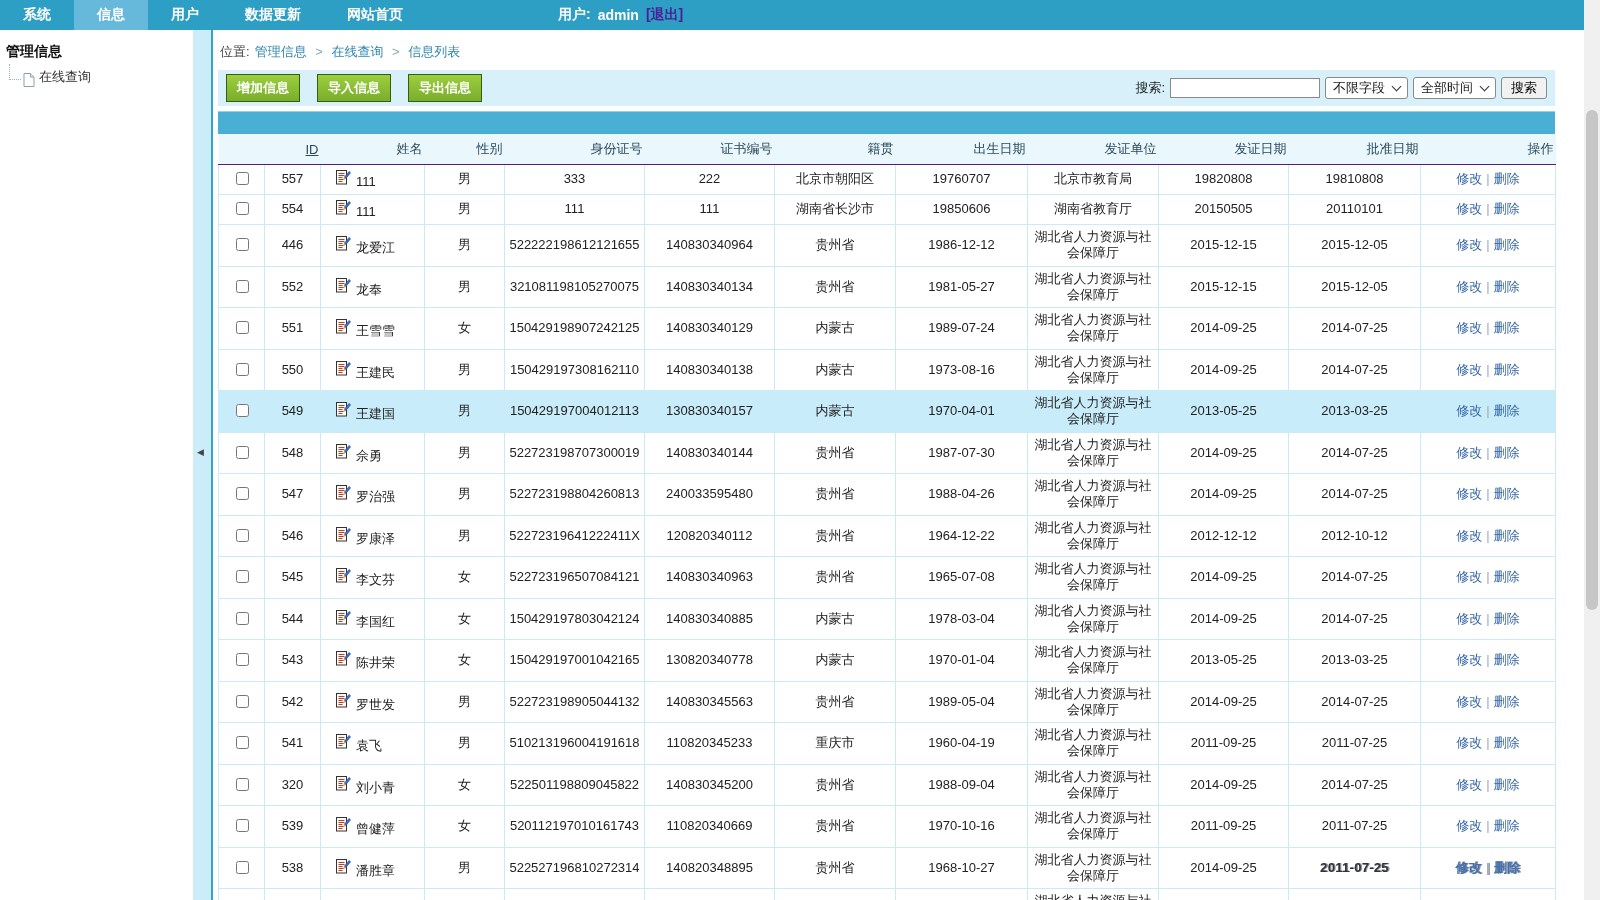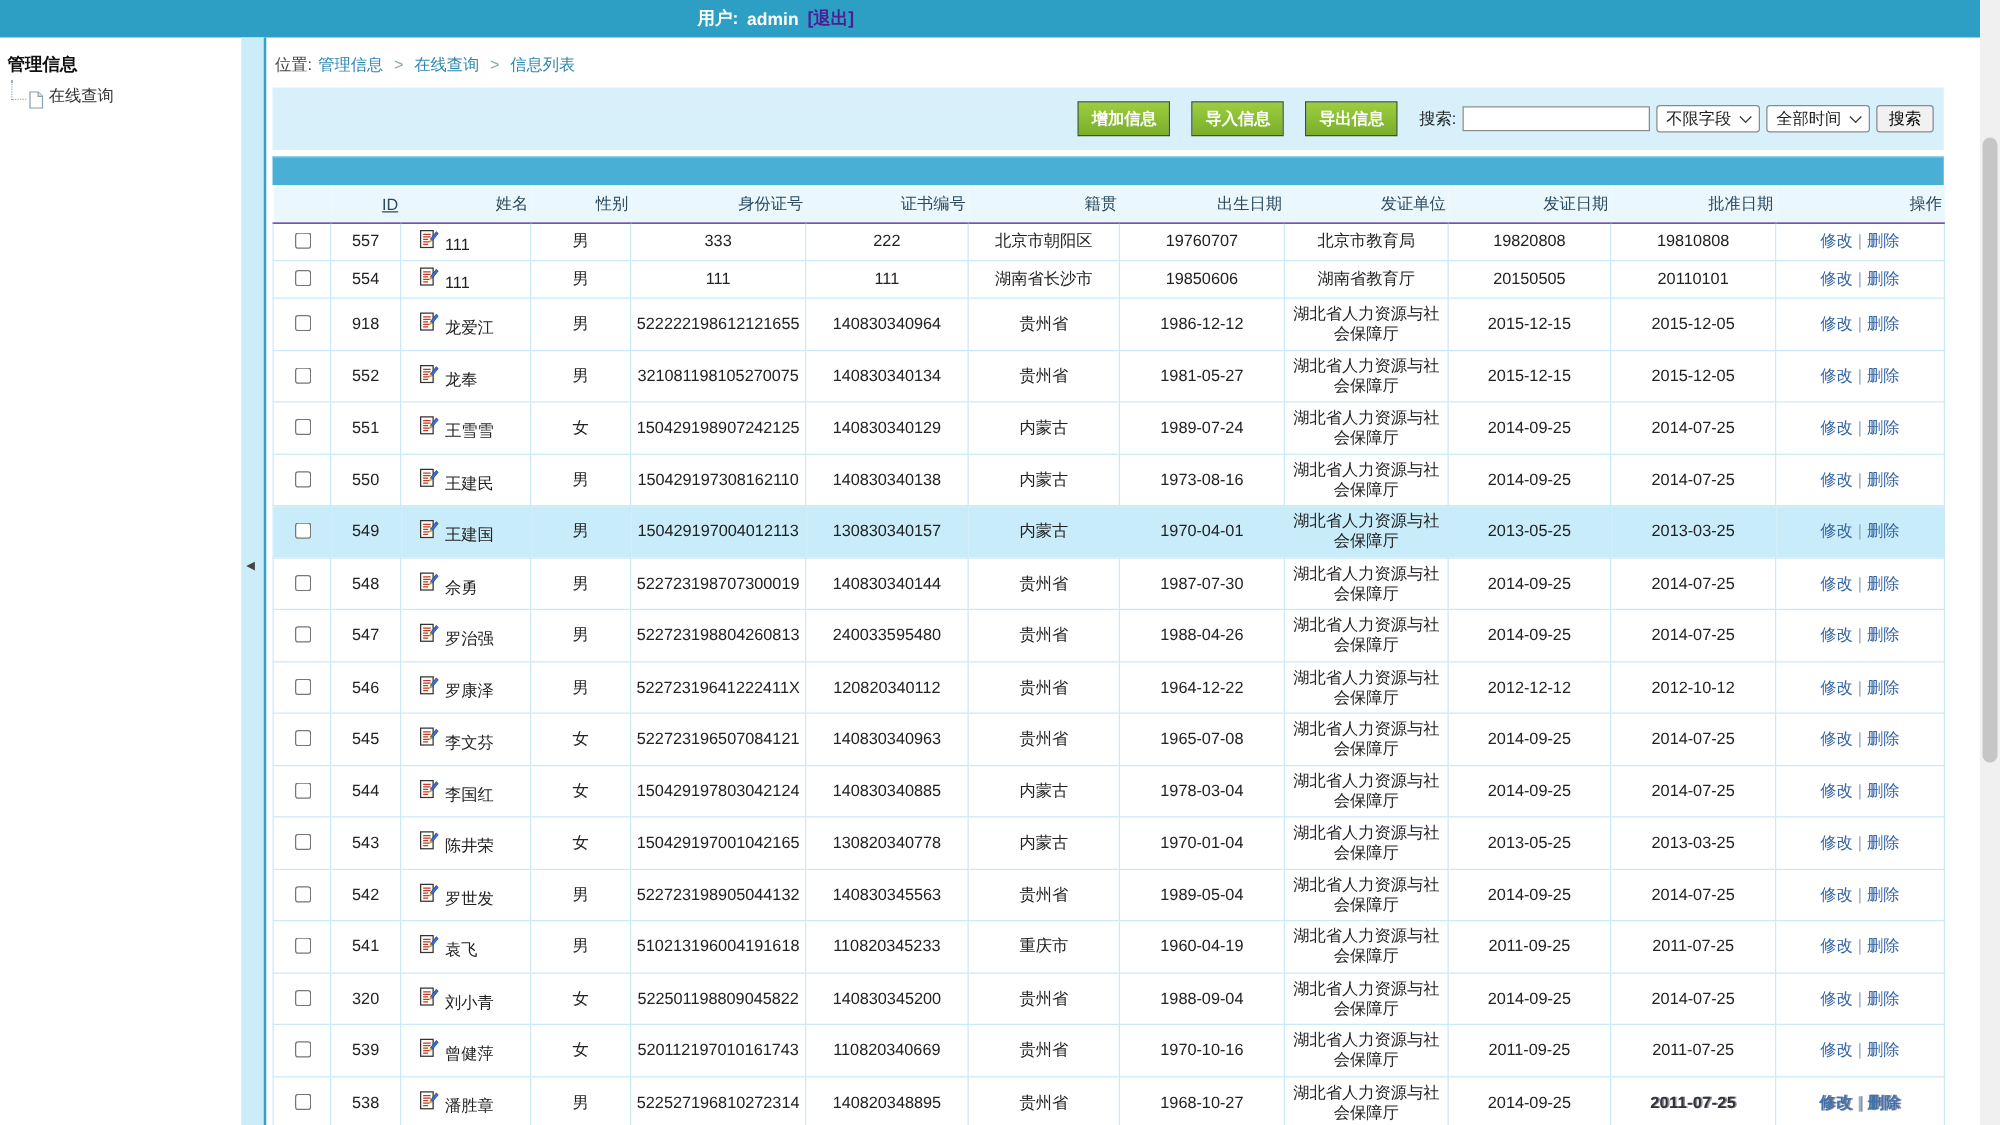--- a/index.html
+++ b/index.html
@@ -27,22 +27,22 @@
   .splitter .arrow{position:absolute;top:418px;left:4px;font-size:9px;color:#444;line-height:9px;}
 
   .main{flex:1;background:#fff;padding-left:5px;box-sizing:border-box;}
 
   
   .breadcrumb{padding:13px 0 9px 2px;color:#444;}
   .breadcrumb a{color:#2E86B0;text-decoration:none;margin:0 5px;cursor:pointer;}
   .breadcrumb .sep{color:#8aa;}
 
   
-  .toolbar{width:1337px;height:50px;background:#D7F0FA;display:flex;align-items:center;
-           justify-content:flex-end;padding:0 8px;box-sizing:border-box;}
+  .toolbar{width:1337px;height:36px;background:#D7F0FA;display:flex;align-items:center;
+           justify-content:space-between;padding:0 8px;box-sizing:border-box;}
   .toolbar-left{display:flex;align-items:center;}
   .btn-green{background:linear-gradient(#9CCE3F,#7AAE2B);border:1px solid #355D0D;color:#fff;
              font-weight:bold;font-size:13px;padding:4px 10px;margin-right:17px;cursor:pointer;
              font-family:"Liberation Sans",sans-serif;}
   .toolbar-right{display:flex;align-items:center;gap:5px;color:#222;}
   .search-input{width:150px;height:20px;border:1px solid #8a8a8a;background:#fff;box-sizing:border-box;
                 font-family:"Liberation Sans",sans-serif;font-size:13px;padding:0 4px;}
   .select-box{display:inline-flex;align-items:center;gap:8px;border:1px solid #8a8a8a;border-radius:3px;
               background:#fff;padding:0 7px;height:22px;box-sizing:border-box;cursor:pointer;}
   .chevron{width:6px;height:6px;border-right:1.7px solid #333;border-bottom:1.7px solid #333;
@@ -71,20 +71,27 @@
   
   .scrollbar{position:absolute;right:0;top:0;width:16px;height:900px;background:#F0F0F0;z-index:5;}
   .scrollbar .thumb{position:absolute;left:2px;top:110px;width:12px;height:500px;background:#C6C6C6;border-radius:6px;}
 </style>
 </head>
 <body>
 
 <div class="screen">
 
   <div class="topnav">
+    <div id="nav-tabs" style="display:flex;align-items:stretch;">
+        <div class="nav-tab">系统</div>
+        <div class="nav-tab active">信息</div>
+        <div class="nav-tab">用户</div>
+        <div class="nav-tab">数据更新</div>
+        <div class="nav-tab">网站首页</div>
+      </div>
     <div class="user-info">
       <span>用户:</span>
       <span>admin</span>
       <a>[退出]</a>
     </div>
   </div>
 
   <div class="content">
 
     <aside class="sidebar">
@@ -210,21 +217,21 @@
               <td class="nowrap">111</td>
               <td>湖南省长沙市</td>
               <td class="nowrap">19850606</td>
               <td>湖南省教育厅</td>
               <td class="nowrap">20150505</td>
               <td class="nowrap">20110101</td>
               <td class="op nowrap"><a>修改</a><span class="sep">|</span><a>删除</a></td>
             </tr>
             <tr>
               <td><input type="checkbox" style=""></td>
-              <td class="nowrap">918</td>
+              <td class="nowrap">446</td>
               <td>
                 <div class="name-cell">
                   <span><svg width="15" height="16" viewBox="0 0 15 16">
                       <rect x="0.5" y="1.5" width="10" height="13.5" fill="#fffef6" stroke="#333" stroke-width="1"></rect>
                       <path d="M2.5 4.5h6M2.5 6.5h6M2.5 8.5h4M2.5 10.5h5M2.5 12.5h4" stroke="#c0392b" stroke-width="1"></path>
                       <path d="M8.4 8.2 L13 2.4 L14.6 3.8 L10 9.4 Z" fill="#3a6fd8" stroke="#1b3f8f" stroke-width="0.6"></path>
                       <path d="M8.4 8.2 l-0.7 2.3 2.3-0.9 z" fill="#f2c744" stroke="#8a6d1d" stroke-width="0.4"></path>
                     </svg></span>
                   <span class="name-text">龙爱江</span>
                 </div>

